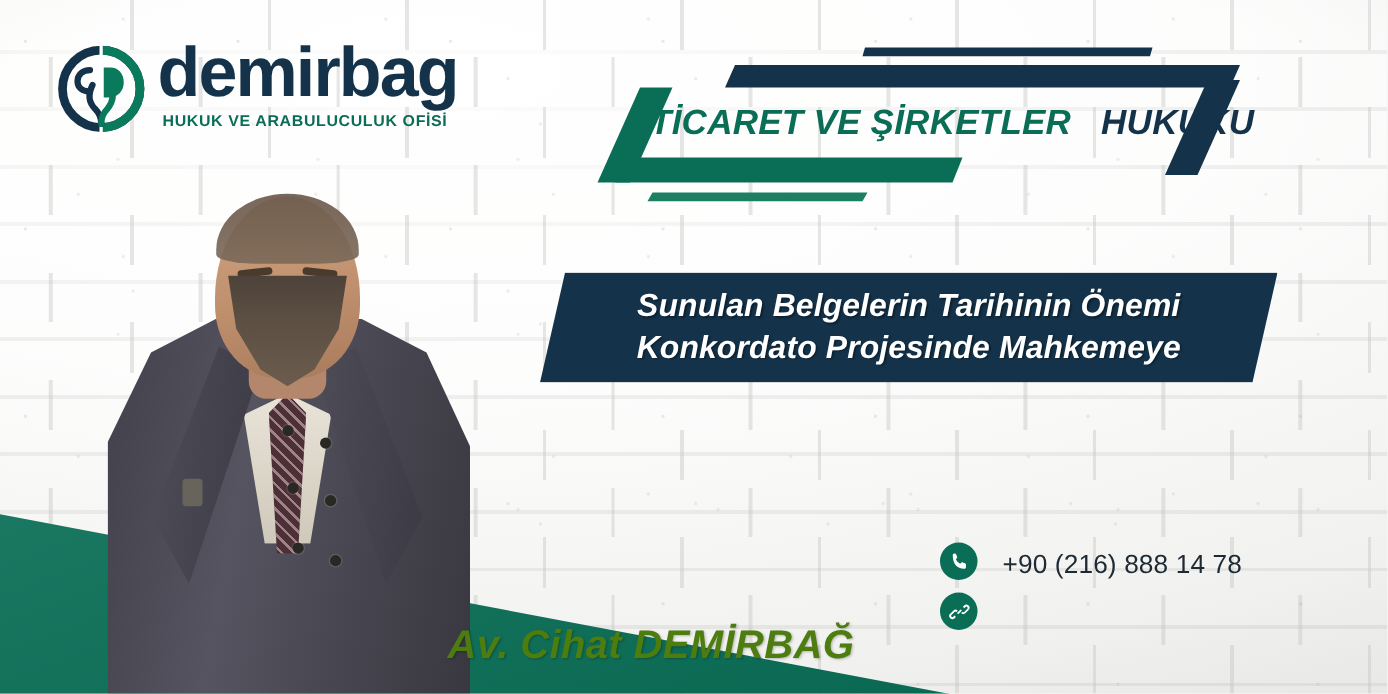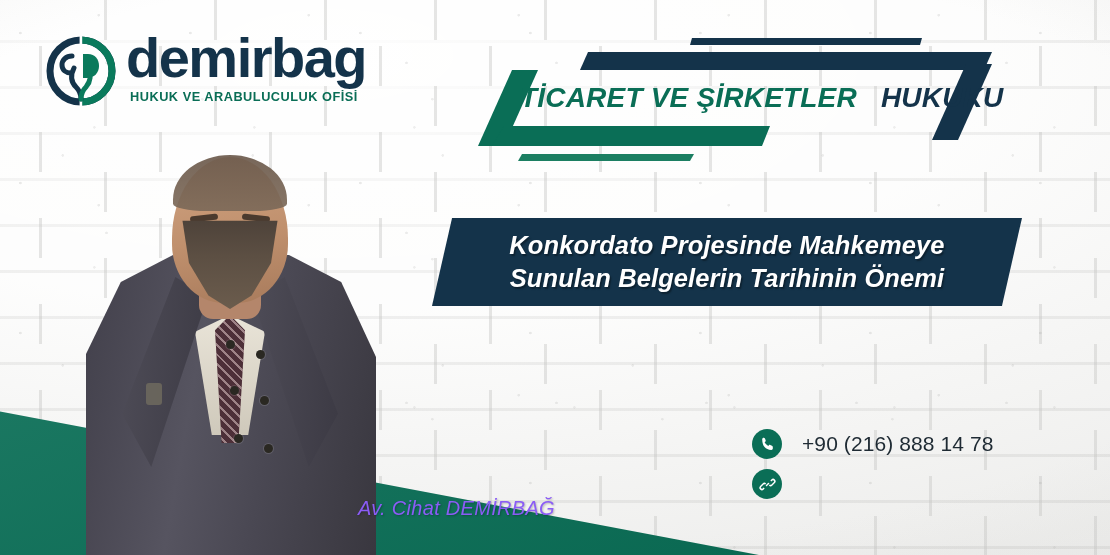--- a/index.html
+++ b/index.html
@@ -201,28 +201,28 @@
   .headline-text{
     color:#fff; font-size:25.5px; font-weight:700; font-style:italic;
     line-height:1.3; text-align:center; letter-spacing:.1px;
     text-shadow:1.5px 1.5px 1.5px rgba(0,0,0,.35);
     padding:0 18px;
   }
 
   
   .name{
     position:absolute; left:358px; top:497px;
-    color:#8b5cf6; font-size:20px; font-weight:400; font-style:italic;
+    color:#4d7c0f; font-size:32px; font-weight:700; font-style:italic;
     letter-spacing:.3px; text-shadow:1px 1px 2px rgba(0,0,0,.25);
     white-space:nowrap;
   }
 
   
   .contacts{ position:absolute; left:752px; top:424px; }
-  .contact-row{ display:flex; align-items:center; height:40px; }
+  .contact-row{ display:flex; align-items:flex-end; height:40px; }
   .c-icon{
     width:30px; height:30px; border-radius:50%;
     background:var(--green,#0a6e56);
     display:flex; align-items:center; justify-content:center;
     flex:0 0 auto;
   }
   .c-icon svg{ width:17px; height:17px; fill:#fff; }
   .c-text{
     margin-left:20px; font-size:21px; color:#1e2a33; white-space:nowrap;
     letter-spacing:.1px;
@@ -295,22 +295,22 @@
       <path d="M39 20h5c7 0 11 5 11 12s-5 12-12 12h-4z" fill="#0a7a5c"></path>
       <path d="M30 34c-3 6-4 13 2 19 4 4 5 8 5 12" fill="none" stroke="#14334a" stroke-width="5" stroke-linecap="round"></path>
       <path d="M44 34c3 6 3 13-2 19-4 4-5 8-5 12" fill="none" stroke="#0a7a5c" stroke-width="5" stroke-linecap="round"></path>
     </svg>
     <div class="logo-word">demirbag</div>
     <div class="logo-sub">HUKUK VE ARABULUCULUK OFİSİ</div>
   </div>
 
   <div class="headline">
     <div class="headline-text">
+      <div>Sunulan Belgelerin Tarihinin Önemi</div>
       <div>Konkordato Projesinde Mahkemeye</div>
-      <div>Sunulan Belgelerin Tarihinin Önemi</div>
     </div>
   </div>
 
   <div class="name">Av. Cihat DEMİRBAĞ</div>
 
   <div class="contacts">
     <div class="contact-row">
       <span class="c-icon">
         <svg viewBox="0 0 24 24">
             <path d="M6.6 2.5c.8 0 1.5.5 1.8 1.2l1 2.4c.3.7.1 1.5-.5 2l-1 .8a11 11 0 0 0 5.2 5.2l.8-1c.5-.6 1.3-.8 2-.5l2.4 1c.7.3 1.2 1 1.2 1.8v2.3c0 1.2-1 2.2-2.2 2.1C9.2 19.2 4.8 14.8 4.5 4.7 4.4 3.5 5.4 2.5 6.6 2.5z"></path>

